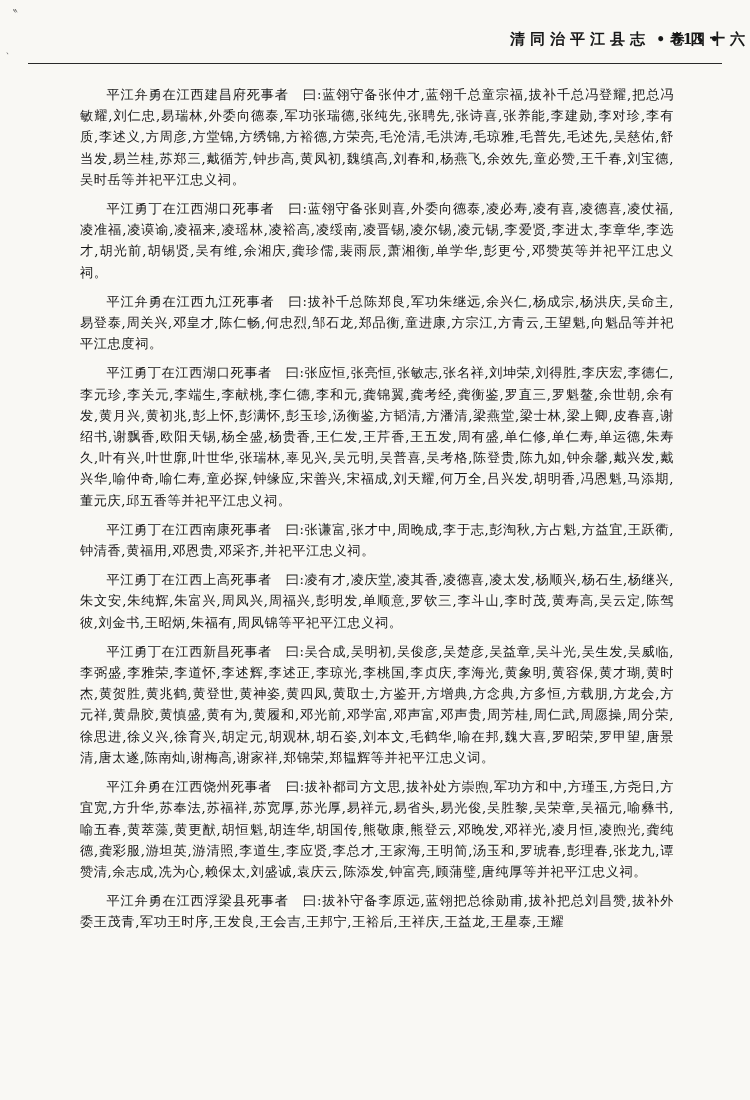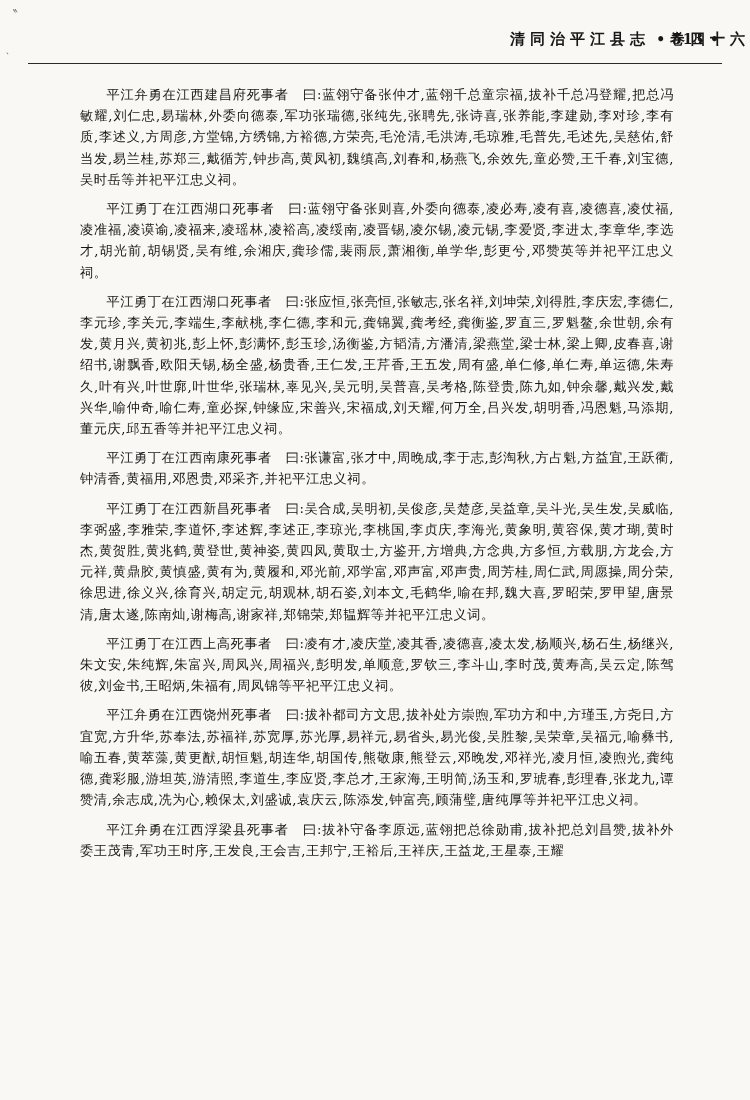--- a/index.html
+++ b/index.html
@@ -84,35 +84,38 @@
   <div class="content">
 
     <p class="para">
       <span class="para-heading">平江弁勇在江西建昌府死事者</span><span class="para-body">　曰:蓝翎守备张仲才,蓝翎千总童宗福,拔补千总冯登耀,把总冯敏耀,刘仁忠,易瑞林,外委向德泰,军功张瑞德,张纯先,张聘先,张诗喜,张养能,李建勋,李对珍,李有质,李述义,方周彦,方堂锦,方绣锦,方裕德,方荣亮,毛沧清,毛洪涛,毛琼雅,毛普先,毛述先,吴慈佑,舒当发,易兰桂,苏郑三,戴循芳,钟步高,黄凤初,魏缜高,刘春和,杨燕飞,余效先,童必赞,王千春,刘宝德,吴时岳等并祀平江忠义祠。</span>
     </p>
 
     <p class="para">
       <span class="para-heading">平江勇丁在江西湖口死事者</span><span class="para-body">　曰:蓝翎守备张则喜,外委向德泰,凌必寿,凌有喜,凌德喜,凌仗福,凌准福,凌谟谕,凌福来,凌瑶林,凌裕高,凌绥南,凌晋锡,凌尔锡,凌元锡,李爱贤,李进太,李章华,李选才,胡光前,胡锡贤,吴有维,余湘庆,龚珍儒,裴雨辰,萧湘衡,单学华,彭更兮,邓赞英等并祀平江忠义祠。</span>
     </p>
 
+    <p class="para">
+      <span class="para-heading">平江弁勇在江西九江死事者</span><span class="para-body">　曰:拔补千总陈郑良,军功朱继远,余兴仁,杨成宗,杨洪庆,吴命主,易登泰,周关兴,邓皇才,陈仁畅,何忠烈,邹石龙,郑品衡,童进康,方宗江,方青云,王望魁,向魁品等并祀平江忠度祠。</span>
+    </p>
 
     <p class="para">
       <span class="para-heading">平江勇丁在江西湖口死事者</span><span class="para-body">　曰:张应恒,张亮恒,张敏志,张名祥,刘坤荣,刘得胜,李庆宏,李德仁,李元珍,李关元,李端生,李献桃,李仁德,李和元,龚锦翼,龚考经,龚衡鉴,罗直三,罗魁鳌,余世朝,余有发,黄月兴,黄初兆,彭上怀,彭满怀,彭玉珍,汤衡鉴,方韬清,方潘清,梁燕堂,梁士林,梁上卿,皮春喜,谢绍书,谢飘香,欧阳天锡,杨全盛,杨贵香,王仁发,王芹香,王五发,周有盛,单仁修,单仁寿,单运德,朱寿久,叶有兴,叶世廓,叶世华,张瑞林,辜见兴,吴元明,吴普喜,吴考格,陈登贵,陈九如,钟余馨,戴兴发,戴兴华,喻仲奇,喻仁寿,童必探,钟缘应,宋善兴,宋福成,刘天耀,何万全,吕兴发,胡明香,冯恩魁,马添期,董元庆,邱五香等并祀平江忠义祠。</span>
     </p>
 
     <p class="para">
       <span class="para-heading">平江勇丁在江西南康死事者</span><span class="para-body">　曰:张谦富,张才中,周晚成,李于志,彭淘秋,方占魁,方益宜,王跃衢,钟清香,黄福用,邓恩贵,邓采齐,并祀平江忠义祠。</span>
     </p>
 
     <p class="para">
-      <span class="para-heading">平江勇丁在江西新昌死事者</span><span class="para-body">　曰:吴合成,吴明初,吴俊彦,吴楚彦,吴益章,吴斗光,吴生发,吴威临,李弼盛,李雅荣,李道怀,李述辉,李述正,李琼光,李桃国,李贞庆,李海光,黄象明,黄容保,黄才瑚,黄时杰,黄贺胜,黄兆鹤,黄登世,黄神姿,黄四凤,黄取士,方鉴开,方增典,方念典,方多恒,方载朋,方龙会,方元祥,黄鼎胶,黄慎盛,黄有为,黄履和,邓光前,邓学富,邓声富,邓声贵,周芳桂,周仁武,周愿操,周分荣,徐思进,徐义兴,徐育兴,胡定元,胡观林,胡石姿,刘本文,毛鹤华,喻在邦,魏大喜,罗昭荣,罗甲望,唐景清,唐太遂,陈南灿,谢梅高,谢家祥,郑锦荣,郑韫辉等并祀平江忠义词。</span>
+      <span class="para-heading">平江勇丁在江西上高死事者</span><span class="para-body">　曰:凌有才,凌庆堂,凌其香,凌德喜,凌太发,杨顺兴,杨石生,杨继兴,朱文安,朱纯辉,朱富兴,周凤兴,周福兴,彭明发,单顺意,罗钦三,李斗山,李时茂,黄寿高,吴云定,陈驾彼,刘金书,王昭炳,朱福有,周凤锦等平祀平江忠义祠。</span>
     </p>
 
     <p class="para">
-      <span class="para-heading">平江勇丁在江西上高死事者</span><span class="para-body">　曰:凌有才,凌庆堂,凌其香,凌德喜,凌太发,杨顺兴,杨石生,杨继兴,朱文安,朱纯辉,朱富兴,周凤兴,周福兴,彭明发,单顺意,罗钦三,李斗山,李时茂,黄寿高,吴云定,陈驾彼,刘金书,王昭炳,朱福有,周凤锦等平祀平江忠义祠。</span>
+      <span class="para-heading">平江勇丁在江西新昌死事者</span><span class="para-body">　曰:吴合成,吴明初,吴俊彦,吴楚彦,吴益章,吴斗光,吴生发,吴威临,李弼盛,李雅荣,李道怀,李述辉,李述正,李琼光,李桃国,李贞庆,李海光,黄象明,黄容保,黄才瑚,黄时杰,黄贺胜,黄兆鹤,黄登世,黄神姿,黄四凤,黄取士,方鉴开,方增典,方念典,方多恒,方载朋,方龙会,方元祥,黄鼎胶,黄慎盛,黄有为,黄履和,邓光前,邓学富,邓声富,邓声贵,周芳桂,周仁武,周愿操,周分荣,徐思进,徐义兴,徐育兴,胡定元,胡观林,胡石姿,刘本文,毛鹤华,喻在邦,魏大喜,罗昭荣,罗甲望,唐景清,唐太遂,陈南灿,谢梅高,谢家祥,郑锦荣,郑韫辉等并祀平江忠义词。</span>
     </p>
 
     <p class="para">
       <span class="para-heading">平江弁勇在江西饶州死事者</span><span class="para-body">　曰:拔补都司方文思,拔补处方崇煦,军功方和中,方瑾玉,方尧日,方宜宽,方升华,苏奉法,苏福祥,苏宽厚,苏光厚,易祥元,易省头,易光俊,吴胜黎,吴荣章,吴福元,喻彝书,喻五春,黄萃藻,黄更猷,胡恒魁,胡连华,胡国传,熊敬康,熊登云,邓晚发,邓祥光,凌月恒,凌煦光,龚纯德,龚彩服,游坦英,游清照,李道生,李应贤,李总才,王家海,王明简,汤玉和,罗琥春,彭理春,张龙九,谭赞清,余志成,冼为心,赖保太,刘盛诚,袁庆云,陈添发,钟富亮,顾蒲璧,唐纯厚等并祀平江忠义祠。</span>
     </p>
 
     <p class="para">
       <span class="para-heading">平江弁勇在江西浮梁县死事者</span><span class="para-body">　曰:拔补守备李原远,蓝翎把总徐勋甫,拔补把总刘昌赞,拔补外委王茂青,军功王时序,王发良,王会吉,王邦宁,王裕后,王祥庆,王益龙,王星泰,王耀</span>
     </p>
 

